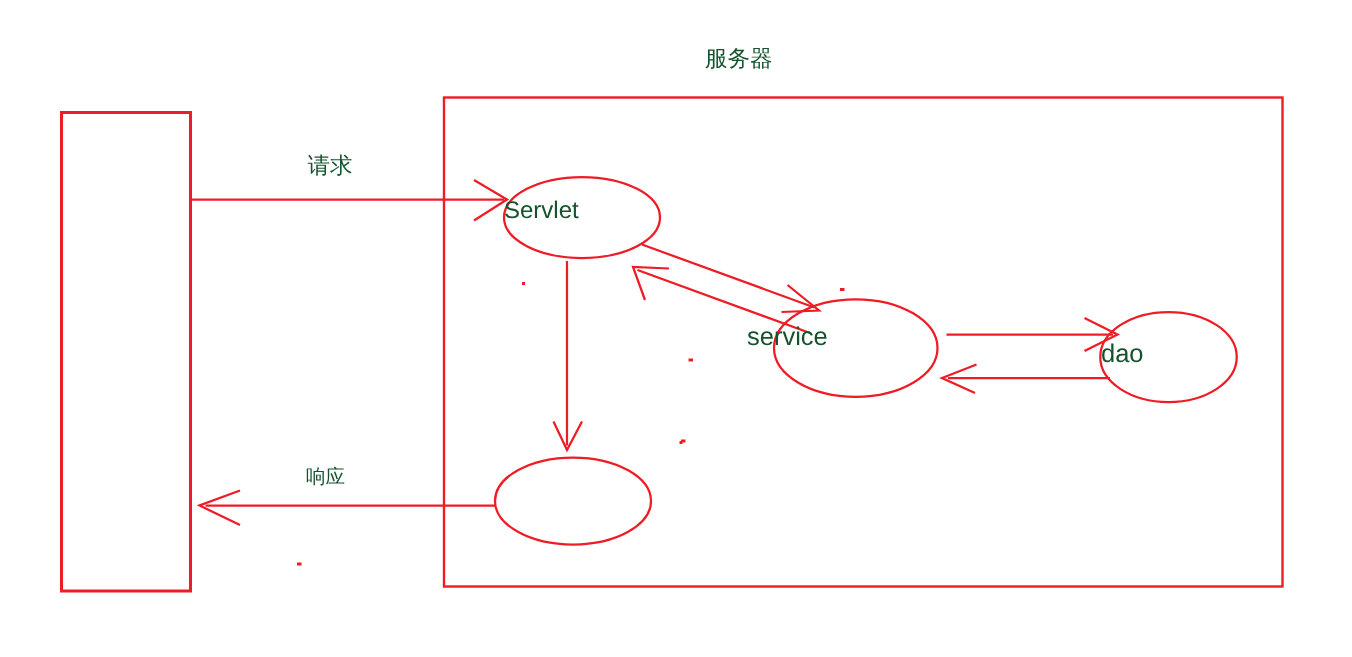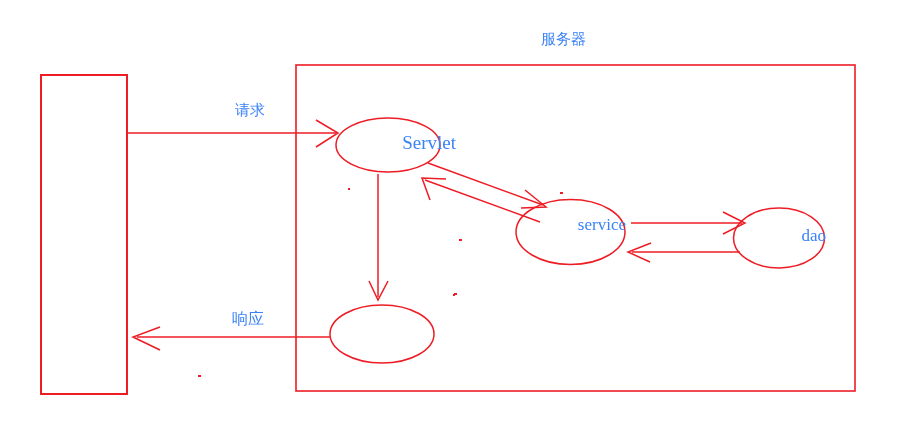--- a/index.html
+++ b/index.html
@@ -17,34 +17,34 @@
     background: #ffffff;
     overflow: hidden;
   }
   #diagram-svg {
     position: absolute;
     left: 0;
     top: 0;
   }
   .node-label {
     position: absolute;
-    color: #3b82f6;
-    font-family: Liberation Serif, serif;
+    color: #14532d;
+    font-family: Liberation Sans, sans-serif;
     white-space: nowrap;
     pointer-events: none;
-    text-align: right;
+    text-align: left;
   }
-  .lbl-servlet { left: 336px; top: 132px; width: 104px; font-size: 19px; margin-left: 16px; }
-  .lbl-service { left: 516px; top: 215px; width: 110px; font-size: 17px; }
+  .lbl-servlet { left: 336px; top: 132px; width: 104px; font-size: 16px; }
+  .lbl-service { left: 498px; top: 215px; width: 110px; font-size: 17px; }
   .lbl-dao     { left: 734px; top: 226px; width: 92px;  font-size: 17px; }
   .lbl-jsp     { left: 330px; top: 322px; width: 104px; font-size: 17px; }
   .lbl-server  { left: 470px; top: 30px;  width: 116px; font-size: 15px; }
   .lbl-browser { left: 41px;  top: 224px; width: 87px;  font-size: 15px; }
   .lbl-request  { left: 205px; top: 101px; width: 60px; font-size: 15px; }
-  .lbl-response { left: 204px; top: 309px; width: 60px; font-size: 16px; }
+  .lbl-response { left: 204px; top: 309px; width: 60px; font-size: 13px; }
 </style>
 </head>
 <body>
 
 <div id="diagram-root">
 
   <svg id="diagram-svg" width="901" height="438" viewBox="0 0 901 438">
 
     <rect x="41" y="75" width="86" height="319" fill="none" stroke="#ee1c25" stroke-width="2"></rect>
 

